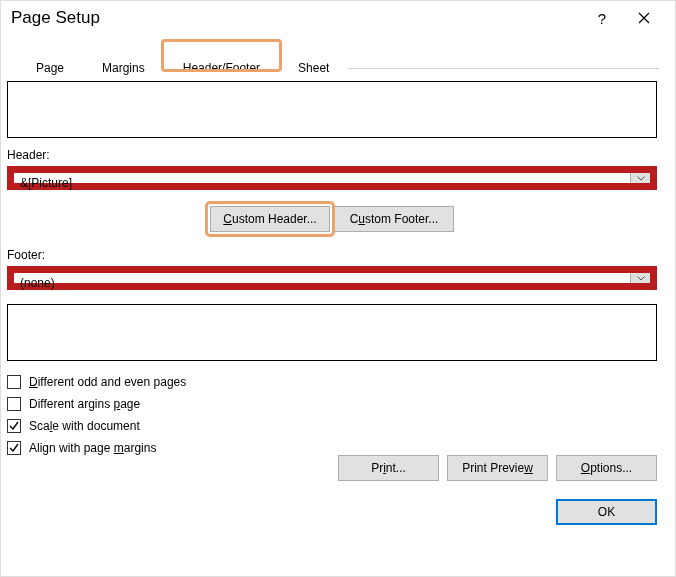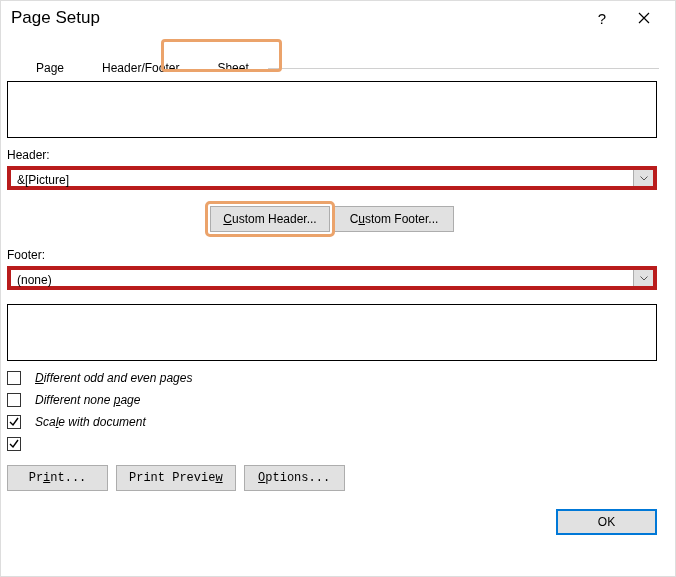--- a/index.html
+++ b/index.html
@@ -73,21 +73,21 @@
     border: 1px solid #000;
     height: 57px;
     box-sizing: border-box;
   }
   .label {
     margin-top: 10px;
     margin-bottom: 4px;
   }
   .combo {
     display: flex;
-    border: 4px solid #b91c1c;
+    border: 7px solid #b91c1c;
     height: 24px;
     box-sizing: border-box;
     background: #fff;
   }
   .combo .combo-text {
     flex: 1;
     padding: 3px 6px;
     border: none;
   }
   .combo .combo-btn {
@@ -130,42 +130,41 @@
     inset: -5px -5px -5px -5px;
     border: 3px solid #eba36b;
     border-radius: 5px;
     pointer-events: none;
   }
   .checks {
     margin-top: 6px;
   }
   .check-row {
     display: flex;
-    align-items: center;
-    gap: 14px;
+    align-items: flex-end;
+    gap: 8px;
     height: 22px;
-    font-style: italic;
   }
   .check {
     width: 14px;
     height: 14px;
     border: 1px solid #333;
     box-sizing: border-box;
     display: flex;
     align-items: center;
     justify-content: center;
     background: #fff;
   }
   .check svg { width: 12px; height: 12px; display:none; }
   .check.checked svg { display:block; }
   .lower-btns {
     display: flex;
+    justify-content: flex-end;
     gap: 8px;
-    margin-top: 10px;
-    font-family: Liberation Mono, monospace;
+    margin-top: 0;
   }
   .dialog-btns {
     display: flex;
     justify-content: flex-end;
     gap: 16px;
     margin: 18px 18px 0 18px;
   }
   .btn.wide { min-width: 101px; }
   .mnemonic { text-decoration: underline; }
 </style>
@@ -182,20 +181,21 @@
     <div class="btn-close">
       <svg viewBox="0 0 12 12">
           <path d="M1 1 L11 11 M11 1 L1 11" stroke="#000" stroke-width="1.2" fill="none"></path>
         </svg>
     </div>
   </div>
 
   <div style="position:relative;">
     <div class="tabstrip">
       <div class="tab"><span>Page</span></div>
+      <div class="tab"><span>Margins</span></div>
       <div class="tab selected" id="tab-hf"><span>Header/Footer</span></div>
       <div class="tab"><span>Sheet</span></div>
     </div>
     <div class="tab-highlight" id="tab-hl" style="left: 160px; top: -2px; width: 121px; height: 33px;"></div>
   </div>
 
   <div class="content">
 
     <div class="preview"></div>
 
@@ -237,36 +237,37 @@
       <div class="check-row">
         <div class="check" id="chk1">
           
         </div>
         <span><span></span><span class="mnemonic">D</span><span>ifferent odd and even pages</span></span>
       </div>
       <div class="check-row">
         <div class="check" id="chk2">
           
         </div>
-        <span><span>Different none </span><span class="mnemonic">p</span><span>age</span></span>
+        <span><span>Different argins </span><span class="mnemonic">p</span><span>age</span></span>
       </div>
       <div class="check-row">
         <div class="check checked" id="chk3">
           <svg viewBox="0 0 12 12">
               <path d="M2 6 L5 9 L10 2" stroke="#000" stroke-width="1.4" fill="none"></path>
             </svg>
         </div>
         <span><span>Sca</span><span class="mnemonic">l</span><span>e with document</span></span>
       </div>
       <div class="check-row">
         <div class="check checked" id="chk4">
           <svg viewBox="0 0 12 12">
               <path d="M2 6 L5 9 L10 2" stroke="#000" stroke-width="1.4" fill="none"></path>
             </svg>
         </div>
+        <span><span>Align with page </span><span class="mnemonic">m</span><span>argins</span></span>
       </div>
     </div>
 
     <div class="lower-btns">
       <div class="btn wide">
         <span><span>Pr</span><span class="mnemonic">i</span><span>nt...</span></span>
       </div>
       <div class="btn wide">
         <span><span>Print Previe</span><span class="mnemonic">w</span><span></span></span>
       </div>

